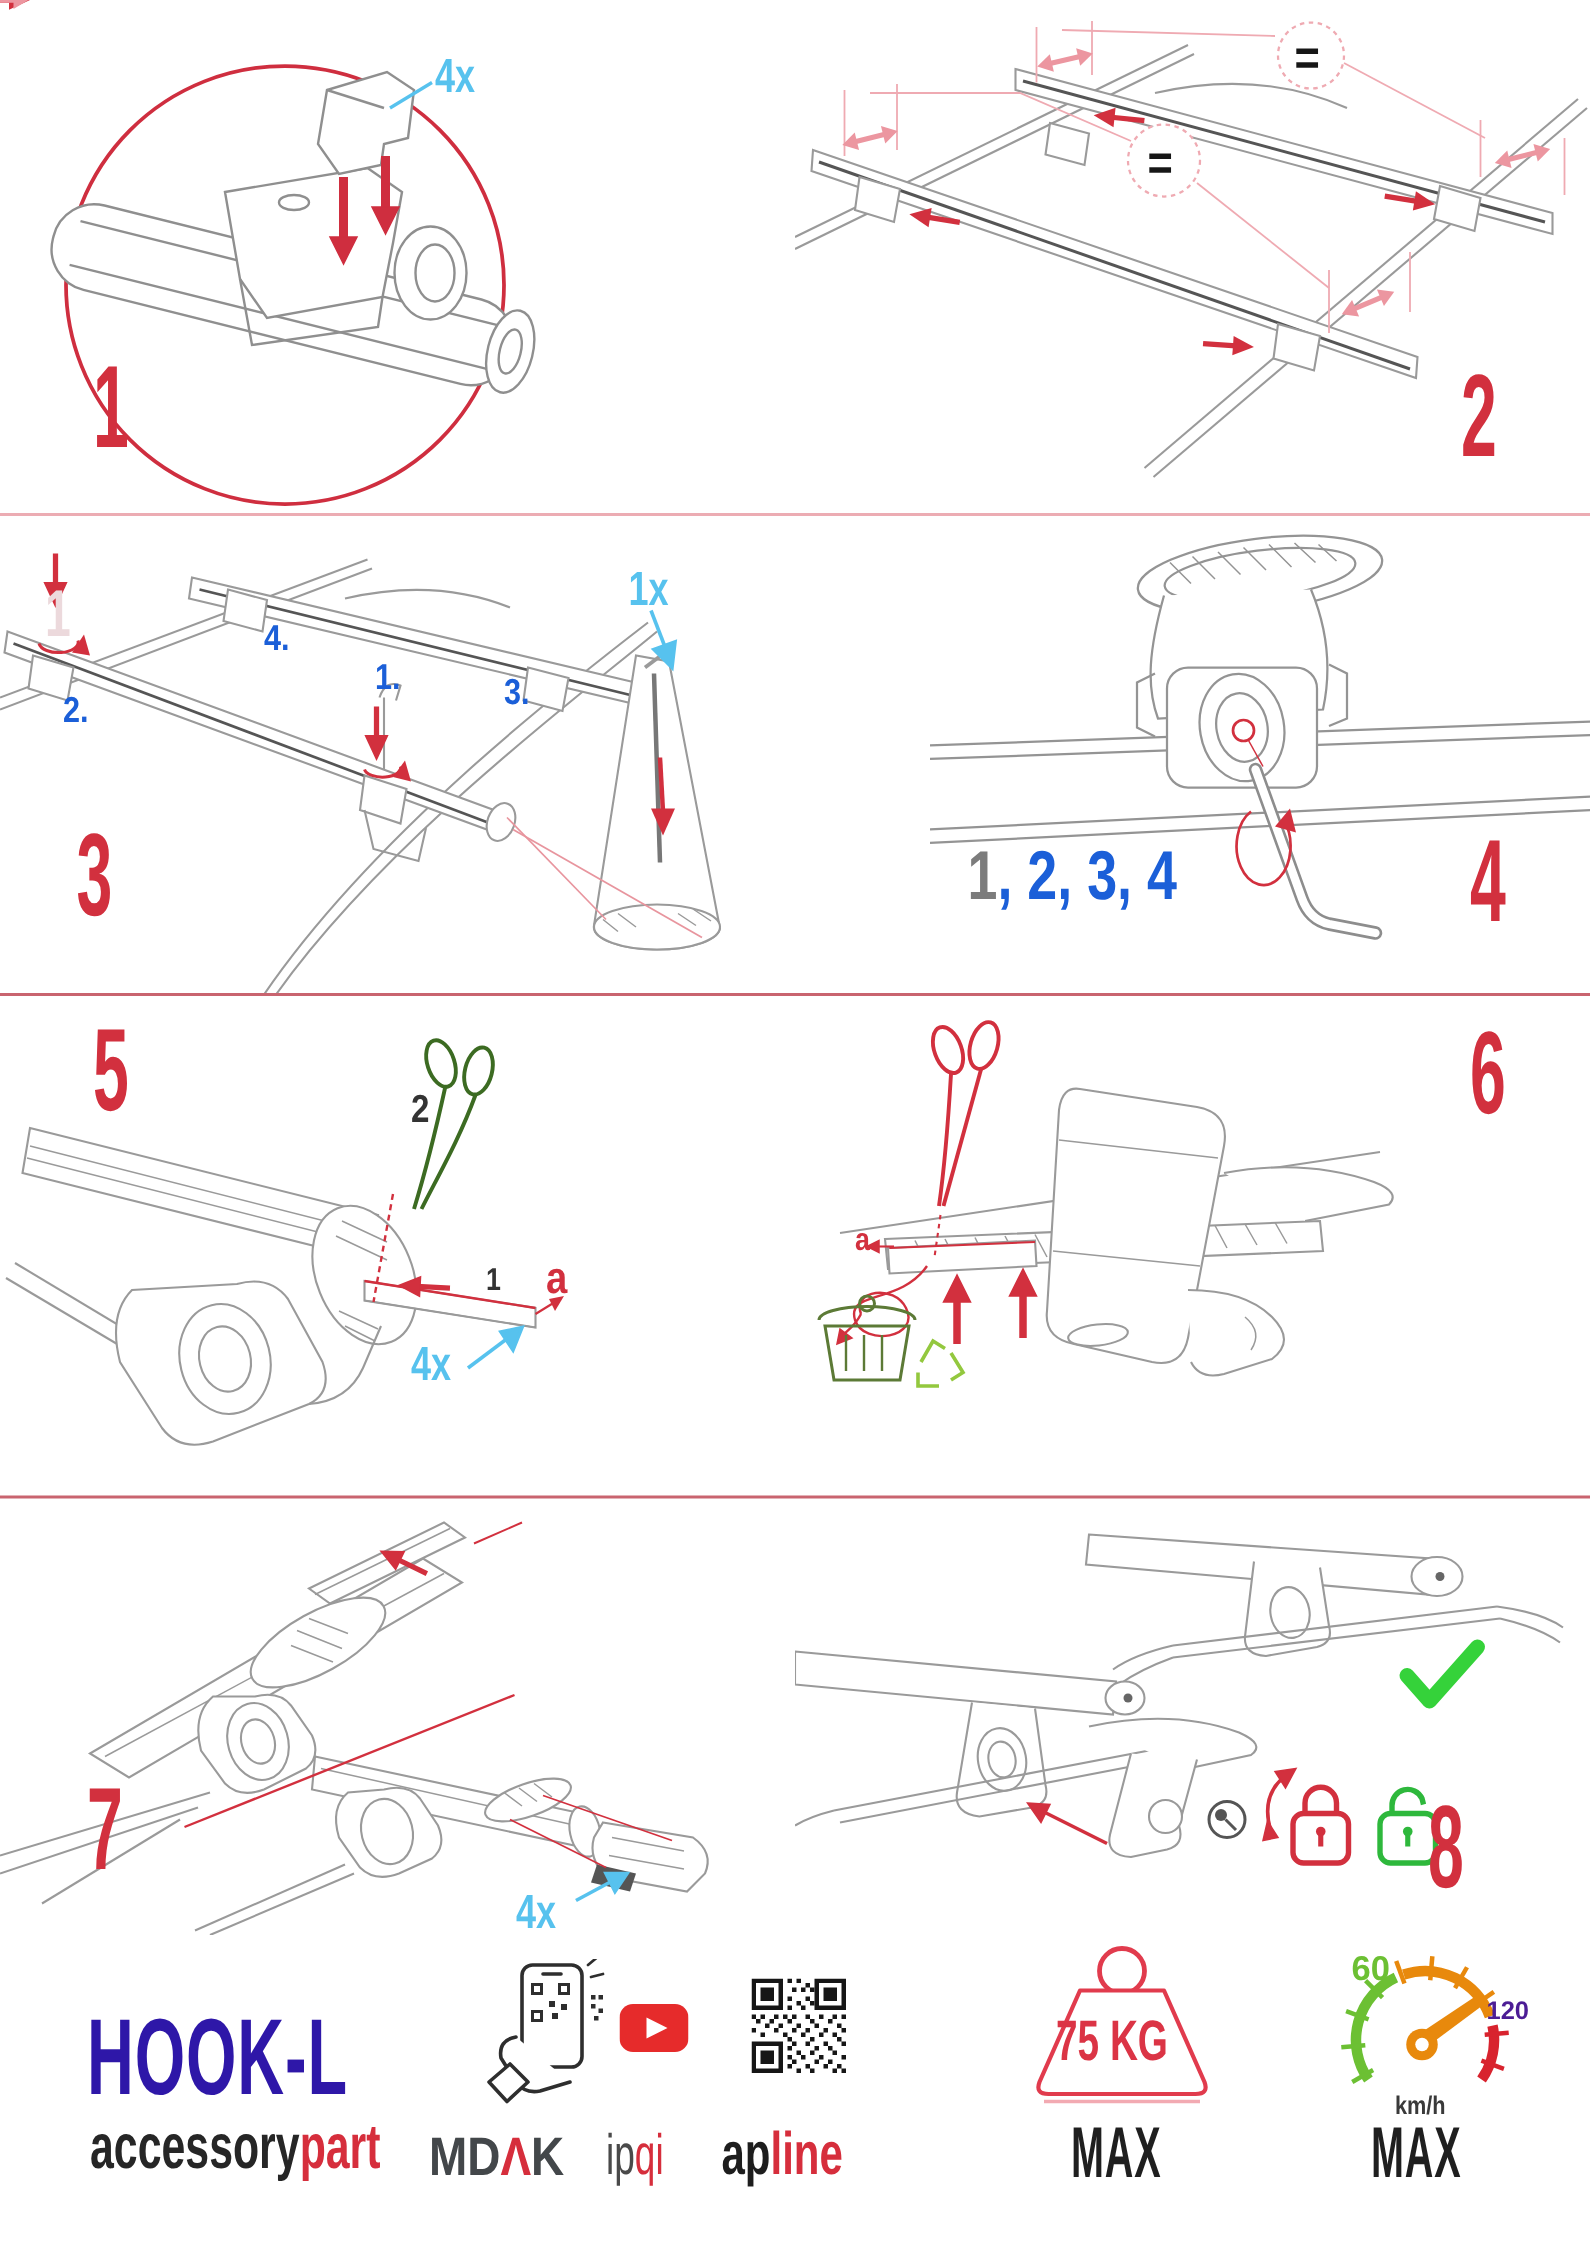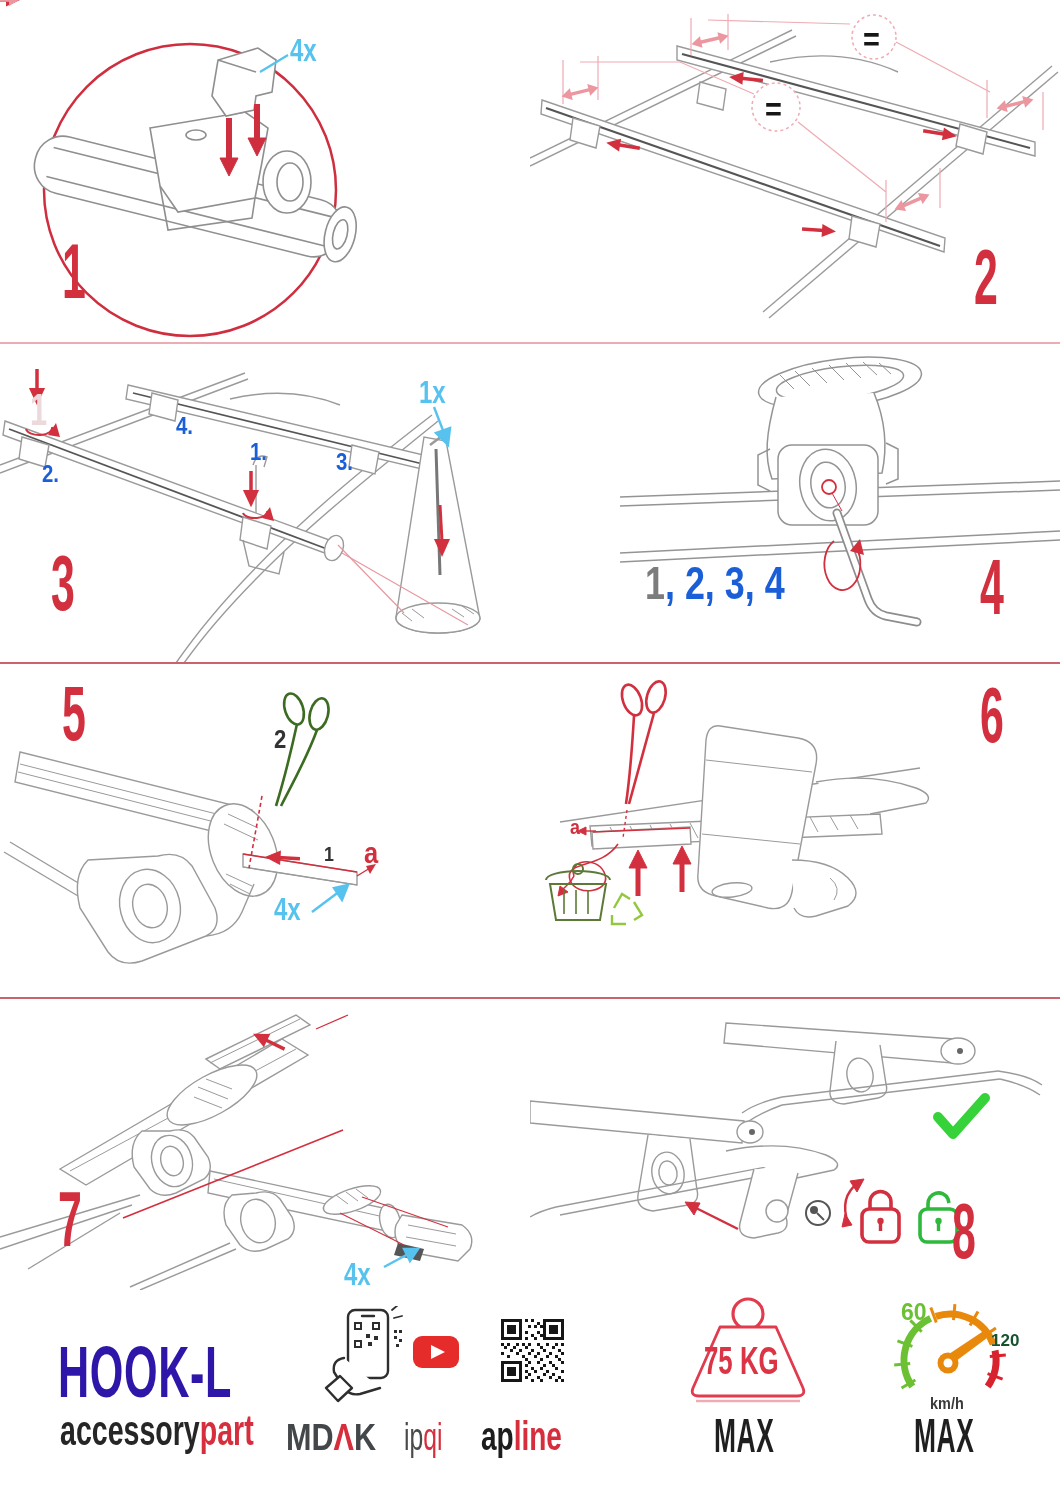--- a/index.html
+++ b/index.html
@@ -39,21 +39,21 @@
         transform:scaleX(.65);transform-origin:0 0;color:#4a4a4a;white-space:nowrap;}
   .logo-ipqi .red{color:#d62e3c;}
   .logo-apline{position:absolute;left:481px;top:1416px;font-size:40px;font-weight:700;line-height:1;
         transform:scaleX(.7);transform-origin:0 0;color:#1d1d1d;white-space:nowrap;}
   .logo-apline .red{color:#d62e3c;}
   .kg{position:absolute;left:704px;top:1342px;font-size:38px;font-weight:700;color:#db3445;
         line-height:1;transform:scaleX(.68);transform-origin:0 0;white-space:nowrap;}
   .max{position:absolute;font-size:48px;font-weight:700;color:#1f1f1f;line-height:1;
         transform:scaleX(.55);transform-origin:0 0;letter-spacing:1px;}
   .sp-lo{position:absolute;left:901px;top:1301px;font-size:23px;font-weight:700;color:#6cc033;line-height:1;}
-  .sp-hi{position:absolute;left:991px;top:1332px;font-size:17px;font-weight:700;color:#14532d;line-height:1;}
+  .sp-hi{position:absolute;left:991px;top:1332px;font-size:17px;font-weight:700;color:#4c1d95;line-height:1;}
   .sp-unit{position:absolute;left:930px;top:1395px;font-size:17px;font-weight:600;color:#3a3a3a;
         line-height:1;transform:scaleX(.85);transform-origin:0 0;}
 </style>
 </head>
 <body>
 
 <div class="page">
 
   <svg style="left:0;top:0" width="530" height="341" viewBox="0 0 530 341">
     <defs></defs>

